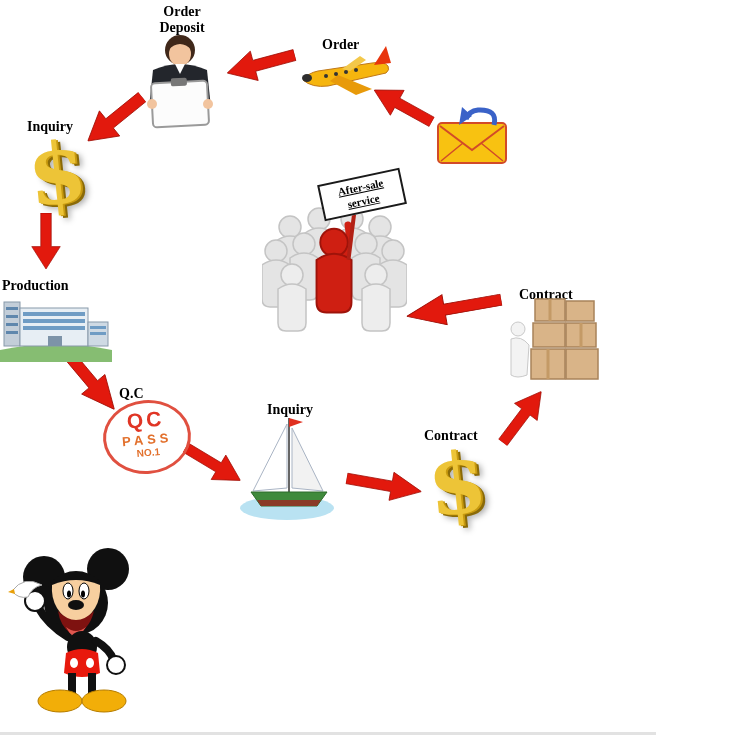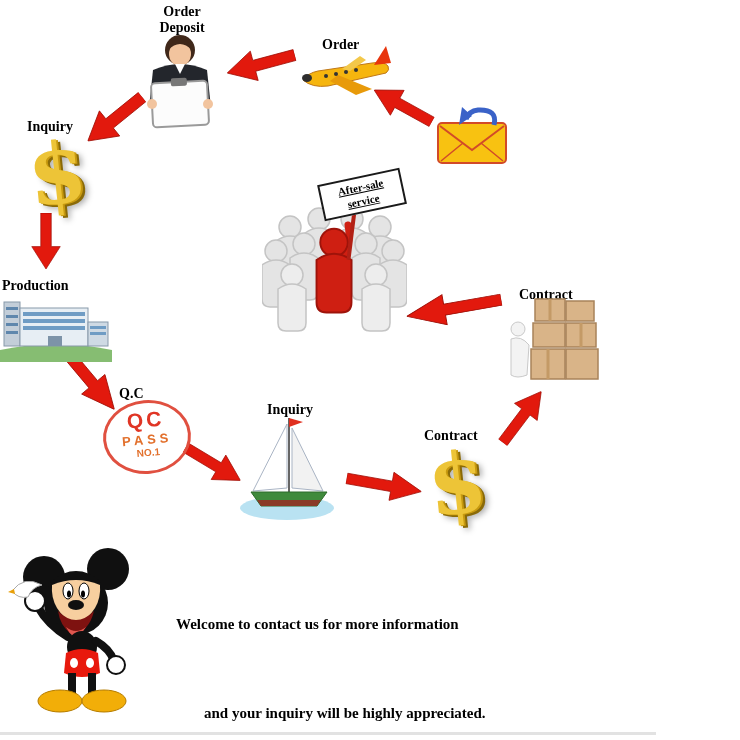--- a/index.html
+++ b/index.html
@@ -219,18 +219,16 @@
     <ellipse cx="52" cy="156" rx="22" ry="11" fill="#f2ae08" stroke="#b57c00"></ellipse>
     <ellipse cx="96" cy="156" rx="22" ry="11" fill="#f2ae08" stroke="#b57c00"></ellipse>
     <path d="M60,92 Q40,80 30,62" stroke="#101010" stroke-width="8" fill="none" stroke-linecap="round"></path>
     <circle cx="27" cy="56" r="10" fill="#fff" stroke="#101010" stroke-width="2"></circle>
     <path d="M4,46 Q16,30 34,40 Q24,42 20,52 Q10,54 4,46 Z" fill="#fff" stroke="#aaaaaa"></path>
     <path d="M6,44 L0,47 L7,49 Z" fill="#e8a00a"></path>
     <path d="M88,96 Q102,104 106,116" stroke="#101010" stroke-width="8" fill="none" stroke-linecap="round"></path>
     <circle cx="108" cy="120" r="9" fill="#fff" stroke="#101010" stroke-width="2"></circle>
   </svg>
 
-  <div class="footer-line" style="left:176px;top:616px;">Welcome to contact us for more information</div>
-  <div class="footer-line" style="left:204px;top:705px;">and your inquiry will be highly appreciated.</div>
 
   <div class="bottom-divider"></div>
 
 </div>
 
 </body></html>

